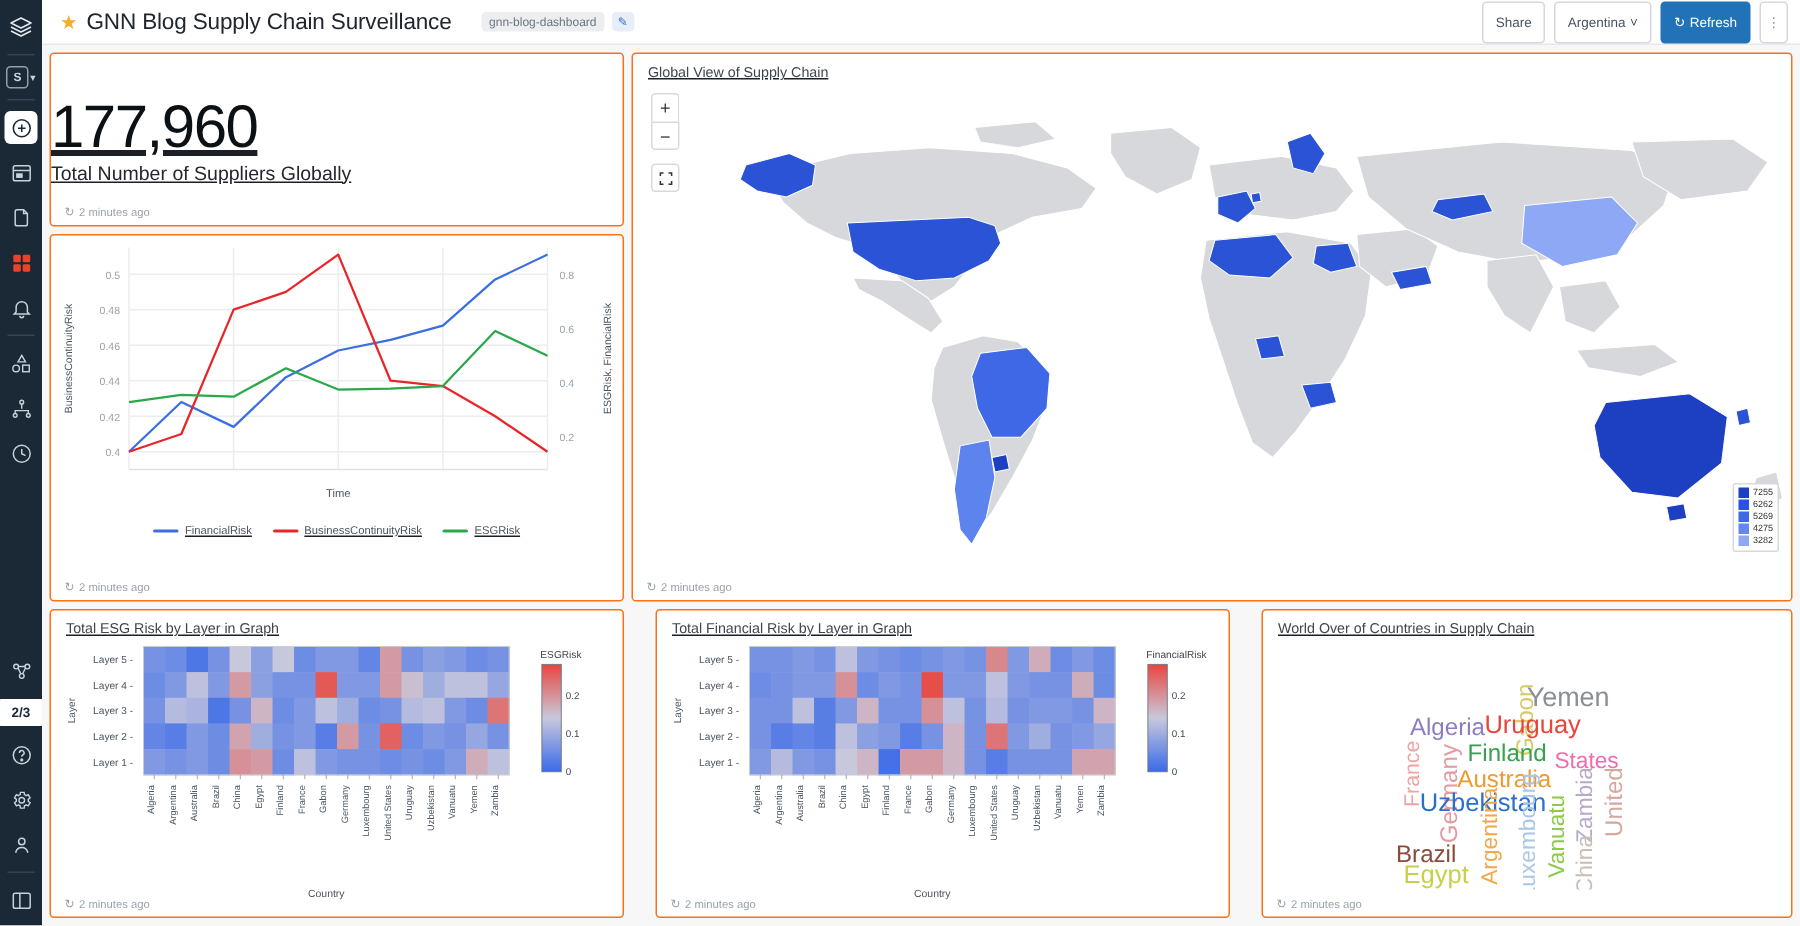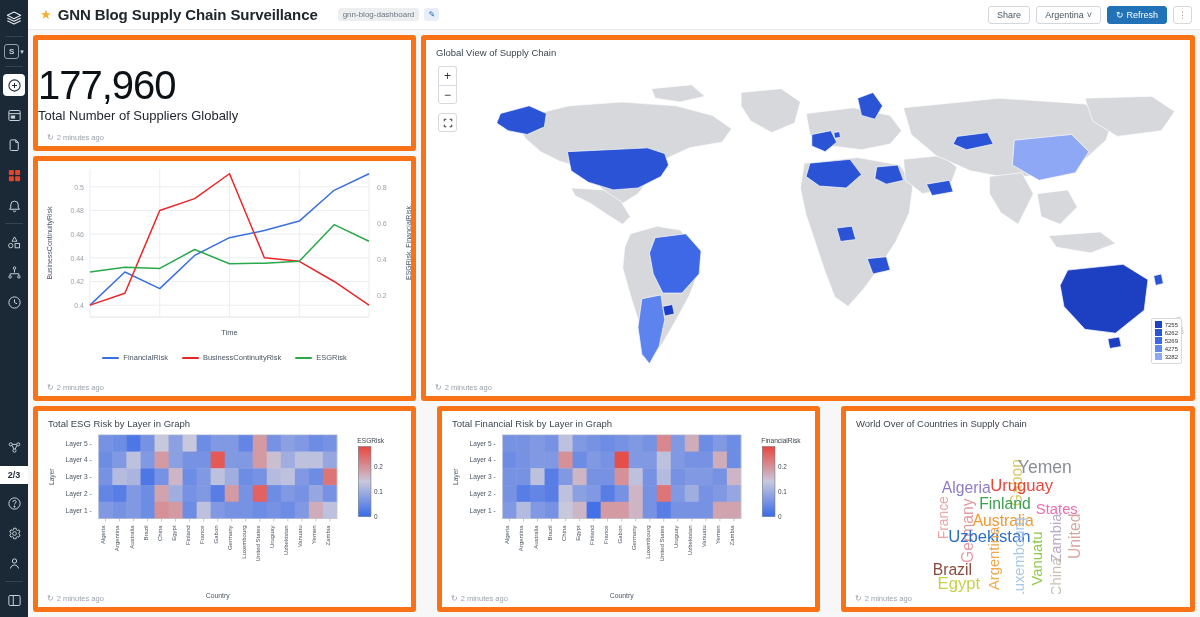--- a/index.html
+++ b/index.html
@@ -38,47 +38,47 @@
 
   
   .main { flex:1 1 auto; display:flex; flex-direction:column; height:617px; background:#f7f7f8; }
 
   .topbar {
     height:30px; flex:0 0 30px; background:#fff;
     display:flex; align-items:center; padding:0 8px 0 12px;
     border-bottom:1px solid #e6e8eb;
   }
   .star { color:#f5ad2e; font-size:13px; margin-right:6px; }
-  .dash-title { font-size:15px; font-weight:700; color:#20262e; letter-spacing:-.1px; }
+  .dash-title { font-size:15px; font-weight:400; color:#20262e; letter-spacing:-.1px; }
   .chip {
     margin-left:20px; background:#eceef0; color:#6b7682;
     font-size:8px; padding:2px 5px; border-radius:3px;
   }
   .pencil {
     margin-left:5px; background:#e8eef7; color:#1f6fcc;
     font-size:8px; width:15px; height:13px; border-radius:3px;
     display:flex; align-items:center; justify-content:center;
   }
   .top-actions { margin-left:auto; display:flex; align-items:center; gap:6px; }
   .btn {
-    height:18px; border:1px solid #d4d8dd; background:#fff; border-radius:3px;
+    height:28px; border:1px solid #d4d8dd; background:#fff; border-radius:3px;
     font-size:9px; color:#4a5561; padding:0 8px;
     display:flex; align-items:center; gap:3px;
   }
   .btn.primary { background:#2272b8; border-color:#2272b8; color:#fff; }
   .btn.kebab { padding:0 4px; color:#8a939d; letter-spacing:0; }
 
   .content { flex:1 1 auto; padding:5px; display:flex; flex-direction:column; gap:5px; overflow:hidden; }
   .row1 { display:flex; gap:5px; height:366px; }
   .col-left { width:383px; flex:0 0 383px; display:flex; flex-direction:column; gap:5px; }
   .row2 { display:flex; gap:21px; flex:1 1 auto; }
 
   .card {
-    background:#fff; border:5px solid #f97316; border-radius:3px;
-    position:relative; overflow:hidden;
+    background:#fff; border:1px solid #f97316; border-radius:3px;
+    position:relative; overflow:hidden;text-decoration:underline;
   }
   .card-title {
     font-size:9.5px; color:#3d4650; padding:7px 0 0 10px; font-weight:400;
   }
   .stamp {
     position:absolute; bottom:4px; left:9px;
     font-size:7.5px; color:#9aa2ab; display:flex; align-items:center; gap:3px;
   }
   .stamp .r { font-size:8px; }
 

